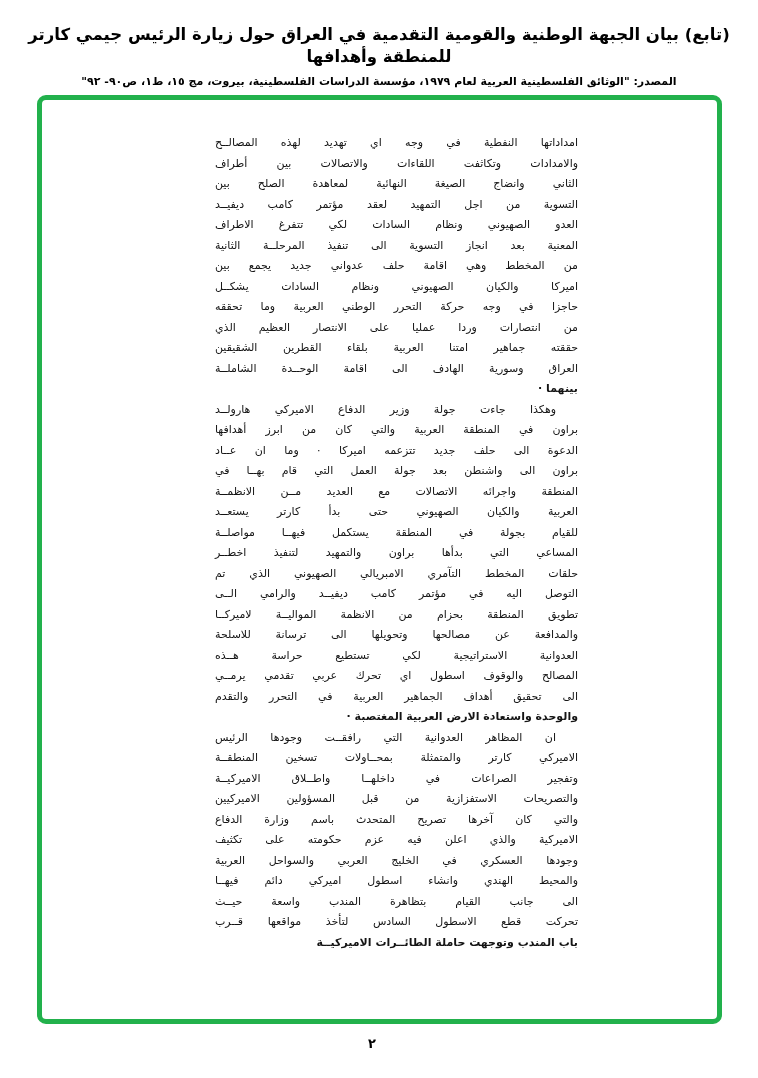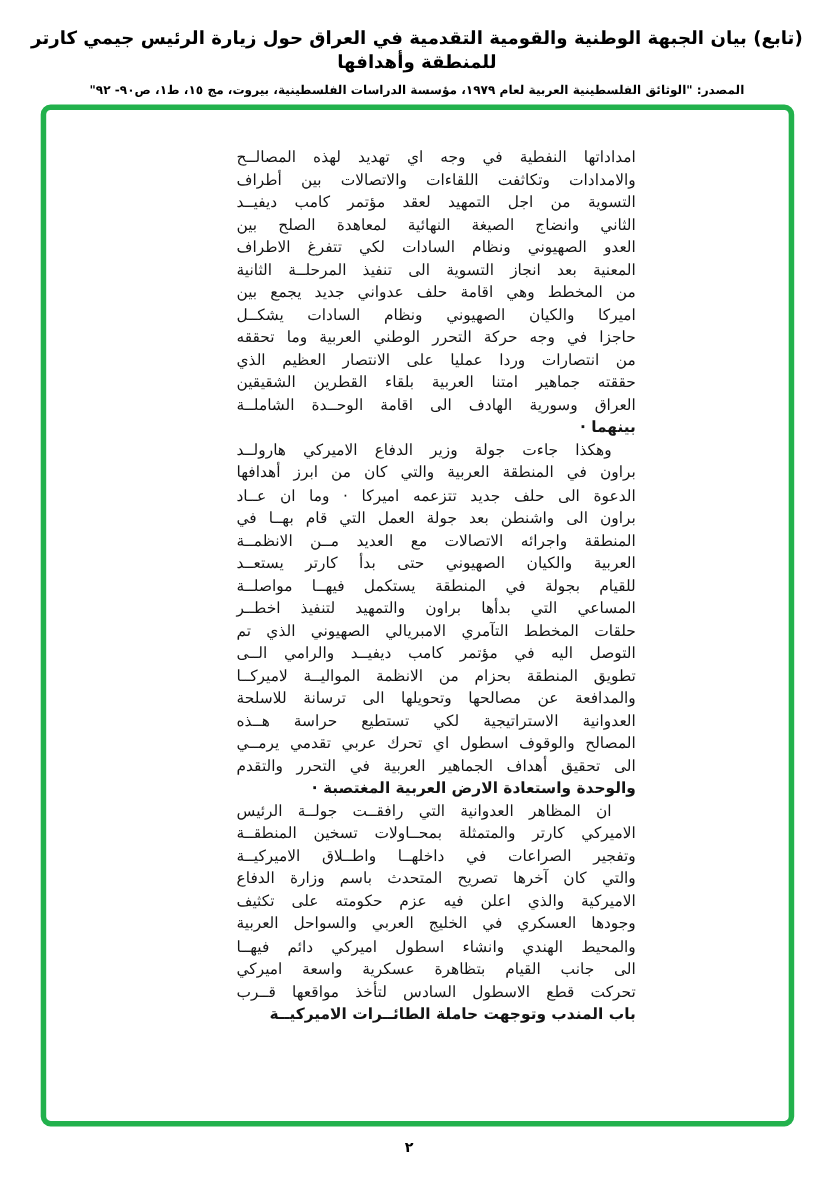--- a/index.html
+++ b/index.html
@@ -25,21 +25,21 @@
     border-radius:9px;
     background:#ffffff;
   }
 
   .body-text{
     position:absolute;
     right:139px;            
     top:33px;
     width:363px;
     direction:rtl;
-    font-size:14px;
+    font-size:11px;
     color:#141414;
   }
   .line{
     height:20.5px;
     line-height:20.5px;
     text-align:justify;
     text-align-last:justify;
     white-space:normal;
   }
   .line.para-end{text-align-last:right;font-weight:bold;}
@@ -57,22 +57,22 @@
 
   <div class="header">
     <div class="title">(تابع)  بيان الجبهة الوطنية والقومية التقدمية في العراق حول زيارة الرئيس جيمي كارتر للمنطقة وأهدافها</div>
     <div class="source">المصدر: "الوثائق الفلسطينية العربية لعام ١٩٧٩،  مؤسسة الدراسات الفلسطينية، بيروت، مج ١٥، ط١، ص٩٠- ٩٢"</div>
   </div>
 
   <div class="green-box">
     <div class="body-text">
         <div class="line">امداداتها النفطية في وجه اي تهديد لهذه المصالــح</div>
         <div class="line">والامدادات وتكاثفت اللقاءات والاتصالات بين أطراف</div>
+        <div class="line">الثاني وانضاج الصيغة النهائية لمعاهدة الصلح بين</div>
         <div class="line">التسوية من اجل التمهيد لعقد مؤتمر كامب ديفيــد</div>
-        <div class="line">الثاني وانضاج الصيغة النهائية لمعاهدة الصلح بين</div>
         <div class="line">العدو الصهيوني ونظام السادات لكي تتفرغ الاطراف</div>
         <div class="line">المعنية بعد انجاز التسوية الى تنفيذ المرحلــة الثانية</div>
         <div class="line">من المخطط وهي اقامة حلف عدواني جديد يجمع بين</div>
         <div class="line">اميركا والكيان الصهيوني ونظام السادات يشكــل</div>
         <div class="line">حاجزا في وجه حركة التحرر الوطني العربية وما تحققه</div>
         <div class="line">من انتصارات وردا عمليا على الانتصار العظيم الذي</div>
         <div class="line">حققته جماهير امتنا العربية بلقاء القطرين الشقيقين</div>
         <div class="line">العراق وسورية الهادف الى اقامة الوحــدة الشاملــة</div>
         <div class="line para-end">بينهما ·</div>
         <div class="line indent">وهكذا جاءت جولة وزير الدفاع الاميركي هارولــد</div>
@@ -84,28 +84,29 @@
         <div class="line">للقيام بجولة في المنطقة يستكمل فيهــا مواصلــة</div>
         <div class="line">المساعي التي بدأها براون والتمهيد لتنفيذ اخطــر</div>
         <div class="line">حلقات المخطط التآمري الامبريالي الصهيوني الذي تم</div>
         <div class="line">التوصل اليه في مؤتمر كامب ديفيــد والرامي الــى</div>
         <div class="line">تطويق المنطقة بحزام من الانظمة المواليــة لاميركــا</div>
         <div class="line">والمدافعة عن مصالحها وتحويلها الى ترسانة للاسلحة</div>
         <div class="line">العدوانية الاستراتيجية لكي تستطيع حراسة هــذه</div>
         <div class="line">المصالح والوقوف اسطول اي تحرك عربي تقدمي يرمــي</div>
         <div class="line">الى تحقيق أهداف الجماهير العربية في التحرر والتقدم</div>
         <div class="line para-end">والوحدة واستعادة الارض العربية المغتصبة ·</div>
-        <div class="line indent">ان المظاهر العدوانية التي رافقــت جولــة الرئيس</div>
+        <div class="line indent">ان المظاهر العدوانية التي رافقــت وجودها الرئيس</div>
         <div class="line">الاميركي كارتر والمتمثلة بمحــاولات تسخين المنطقــة</div>
         <div class="line">وتفجير الصراعات في داخلهــا واطــلاق الاميركيــة</div>
+        <div class="line">والتصريحات الاستفزازية من قبل المسؤولين الاميركيين</div>
         <div class="line">والتي كان آخرها تصريح المتحدث باسم وزارة الدفاع</div>
         <div class="line">الاميركية والذي اعلن فيه عزم حكومته على تكثيف</div>
         <div class="line">وجودها العسكري في الخليج العربي والسواحل العربية</div>
         <div class="line">والمحيط الهندي وانشاء اسطول اميركي دائم فيهــا</div>
-        <div class="line">الى جانب القيام بتظاهرة عسكرية واسعة اميركي</div>
+        <div class="line">الى جانب القيام بتظاهرة المندب واسعة حيــث</div>
         <div class="line">تحركت قطع الاسطول السادس لتأخذ مواقعها قــرب</div>
         <div class="line para-end">باب المندب وتوجهت حاملة الطائــرات الاميركيــة</div>
       </div>
   </div>
 
   <div class="page-number">٢</div>
 
 </div>
 
 </body></html>

